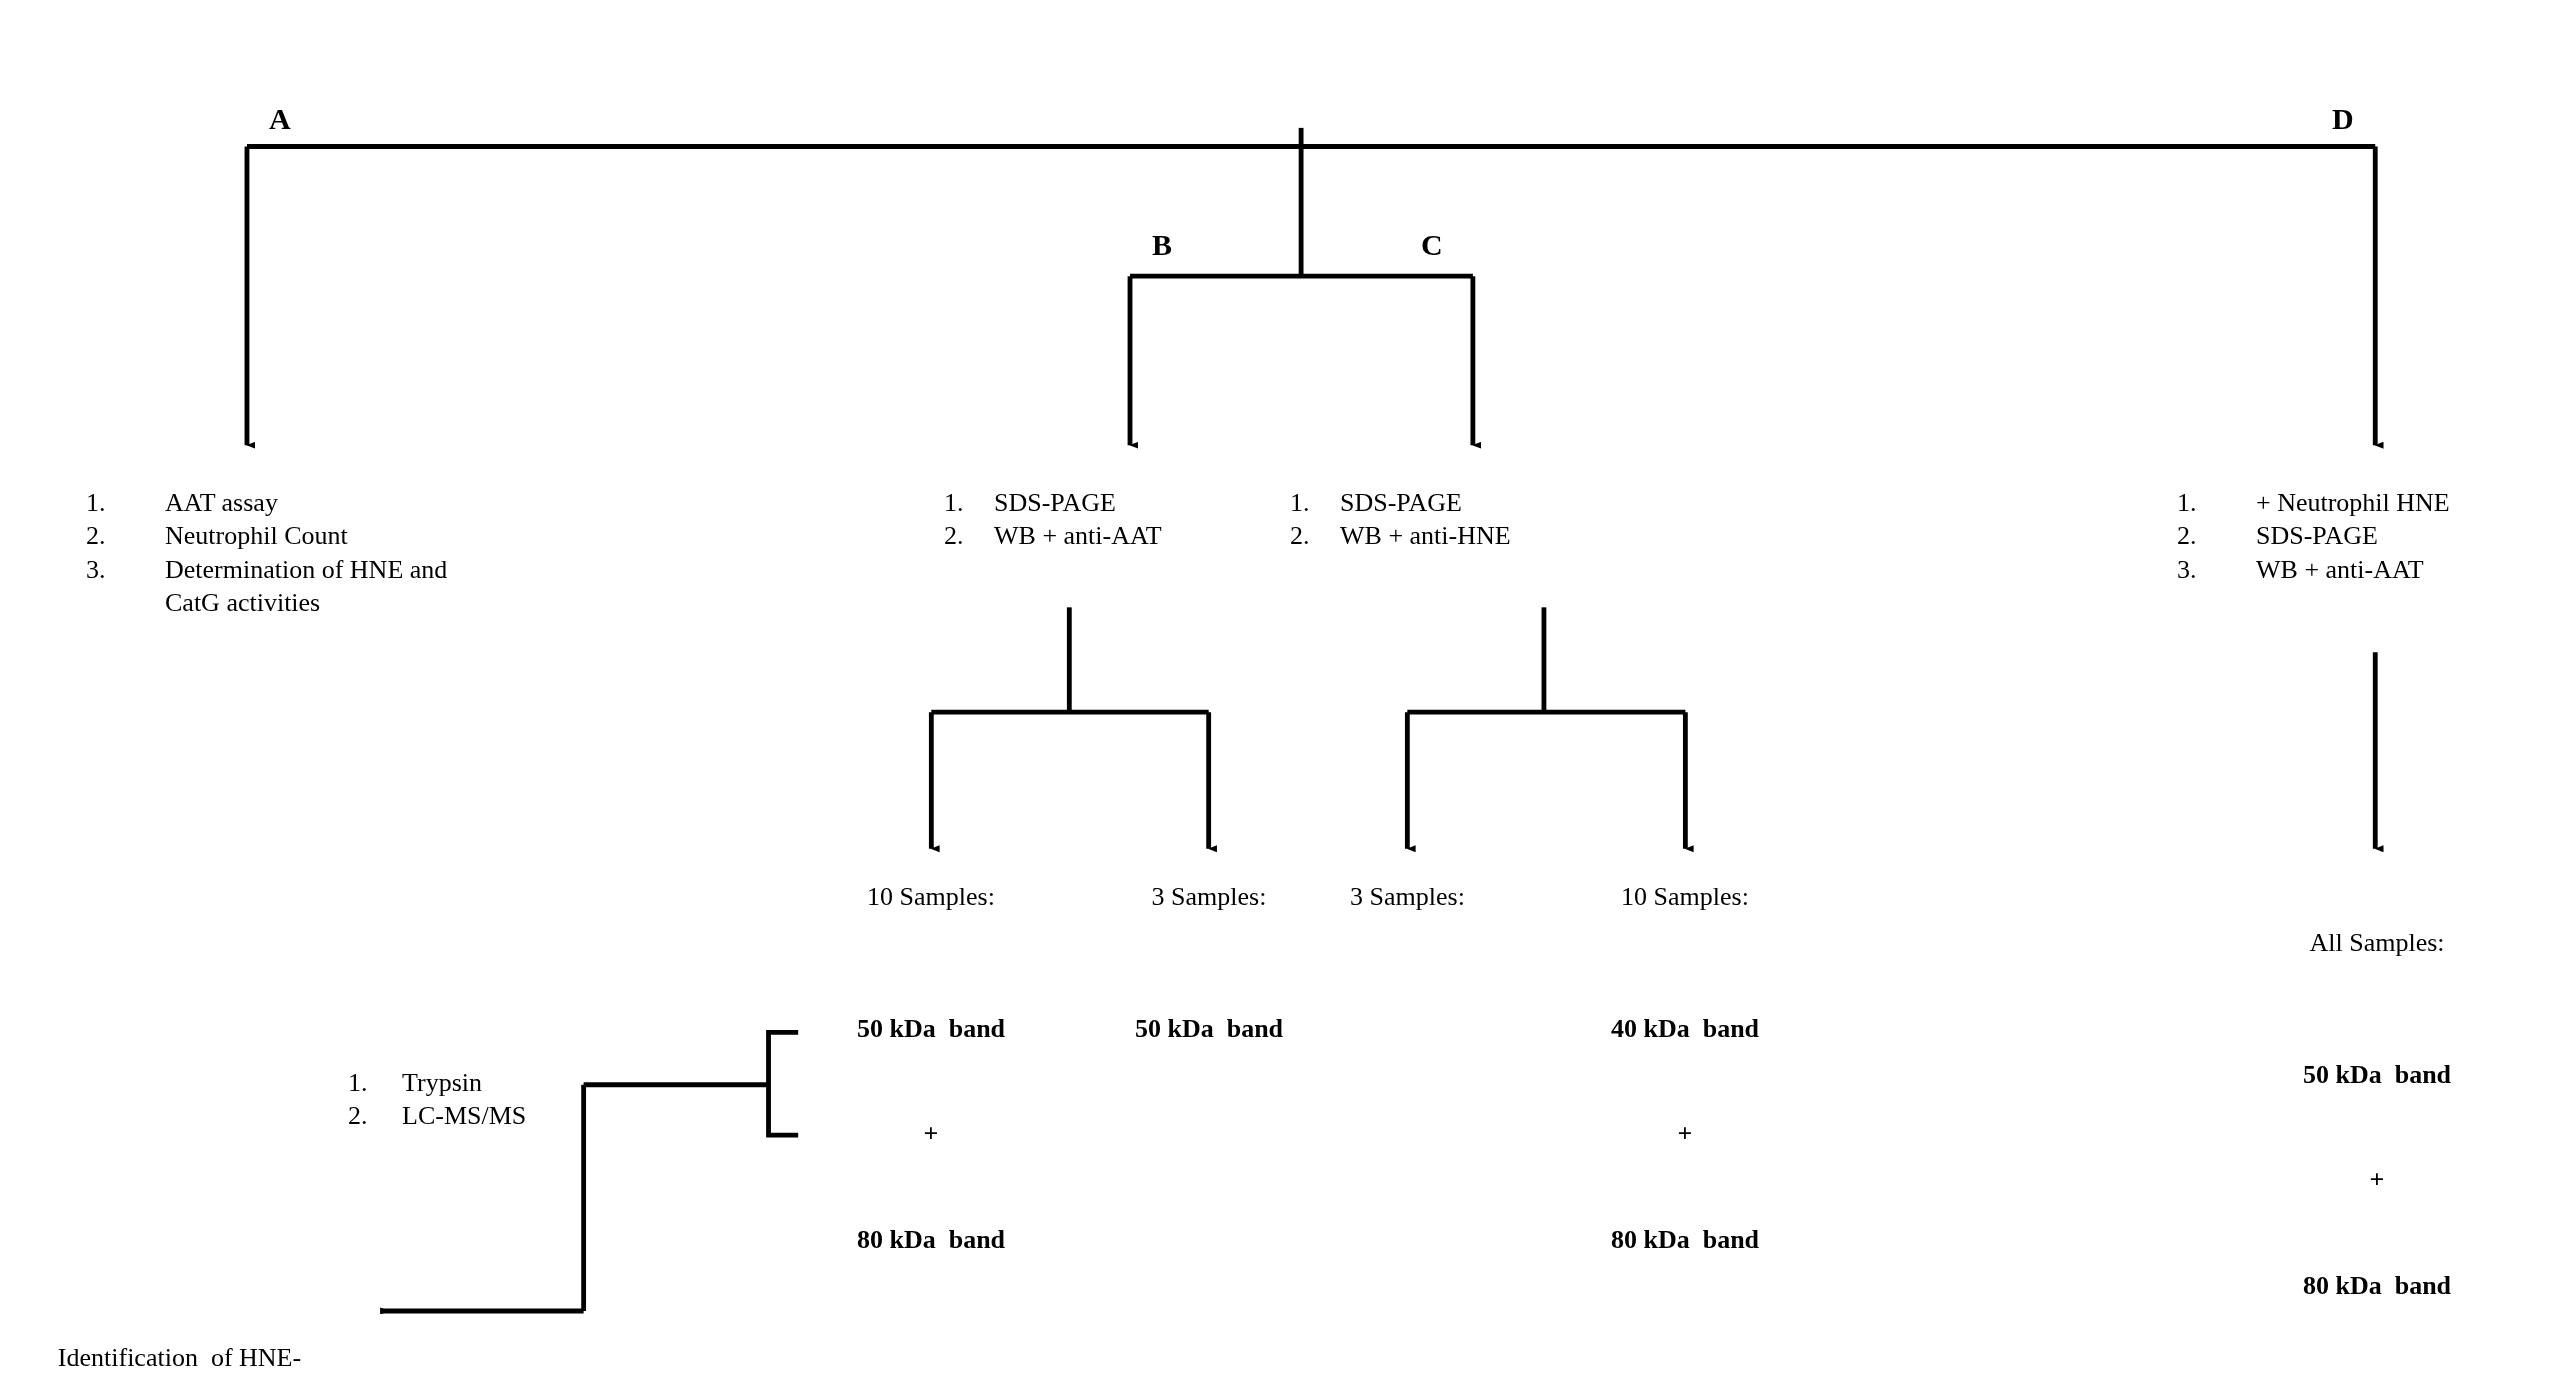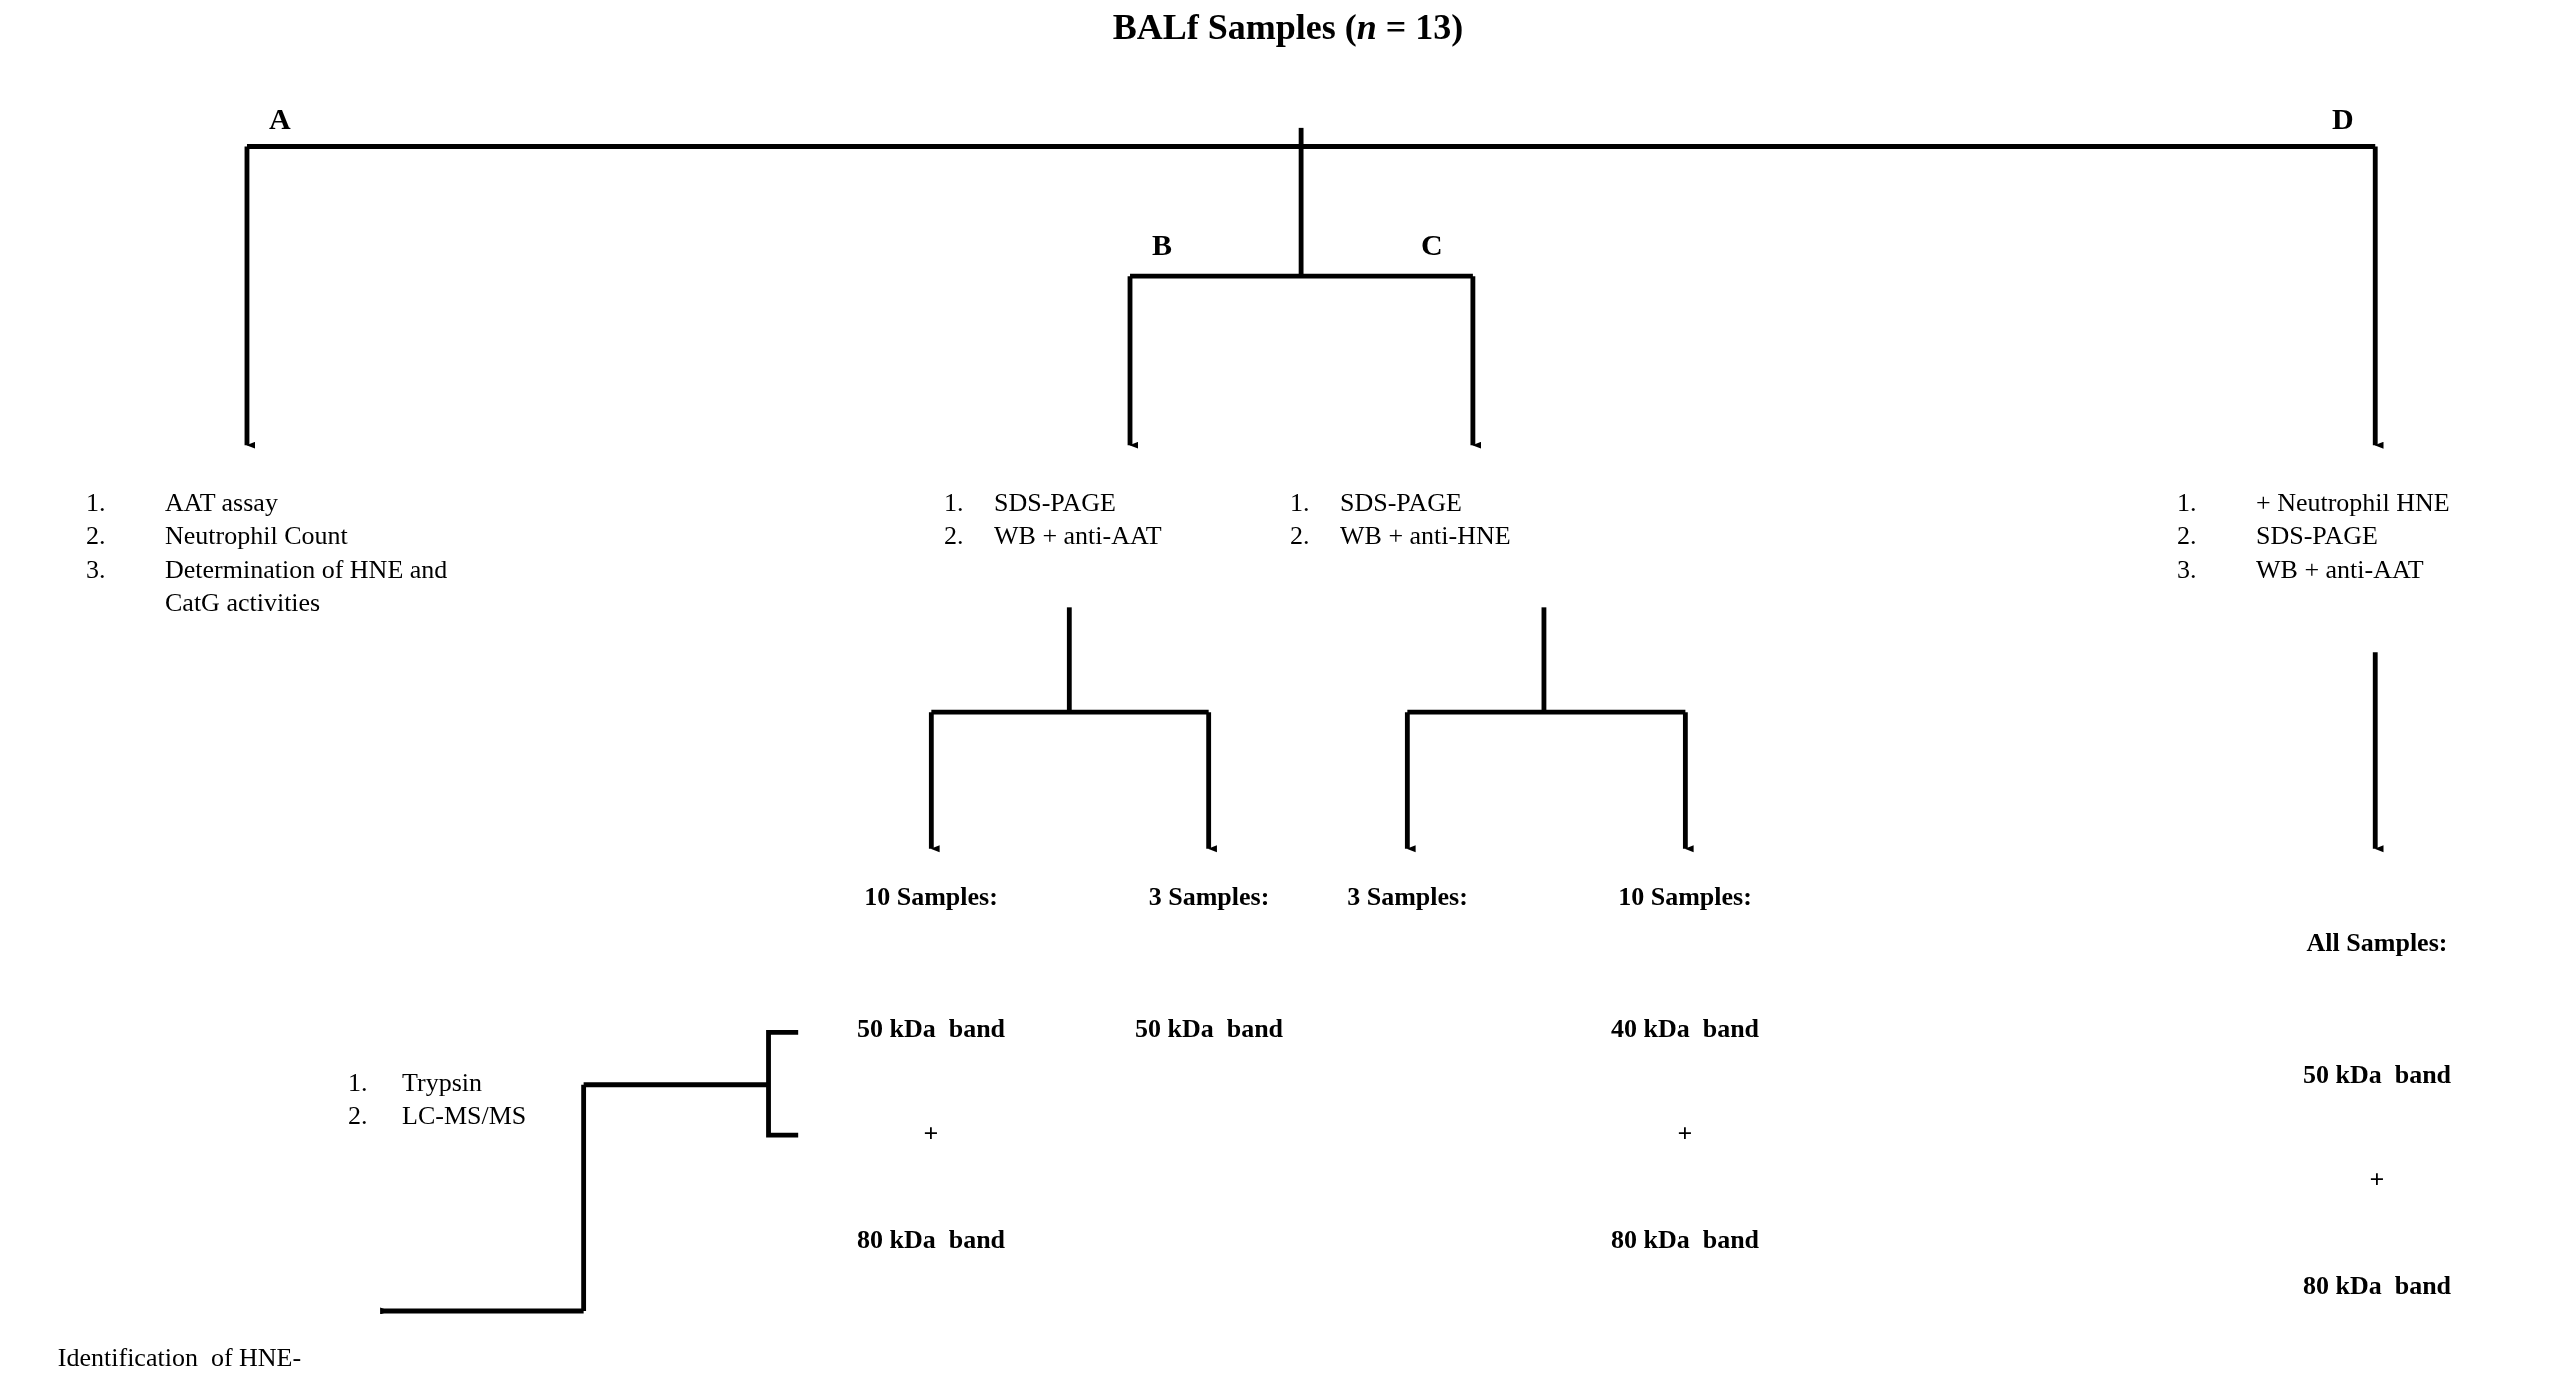--- a/index.html
+++ b/index.html
@@ -61,21 +61,21 @@
     display: inline-block;
   }
 
   
   .result-col {
     position: absolute;
     text-align: center;
     font-size: 26px;
   }
   .result-head {
-    font-weight: bold;
+    font-weight: normal;
     margin-bottom: 29px;
     white-space: pre;
   }
   .result-body {
     font-weight: bold;
     line-height: 1.35;
     white-space: pre;
   }
   .plus-line { font-weight: bold; }
 
@@ -86,21 +86,20 @@
     text-align: center;
     line-height: 1.3;
     white-space: pre;
   }
 </style>
 </head>
 <body>
 
 <div id="page">
 
-  <div class="lbl title"><span>BALf Samples (</span><span class="italic">n</span><span> = 13)</span></div>
 
   <svg class="connectors" viewBox="0 0 3734 2004">
     <defs>
       <marker id="arrowDown" markerWidth="16" markerHeight="16" refX="5" refY="12" orient="auto" markerUnits="userSpaceOnUse">
         <path d="M 0,0 L 10,0 L 5,13 Z" fill="#000000"></path>
       </marker>
       <marker id="arrowLeftM" markerWidth="18" markerHeight="16" refX="13" refY="5" orient="auto" markerUnits="userSpaceOnUse">
         <path d="M 14,0 L 14,10 L 0,5 Z" fill="#000000"></path>
       </marker>
     </defs>

